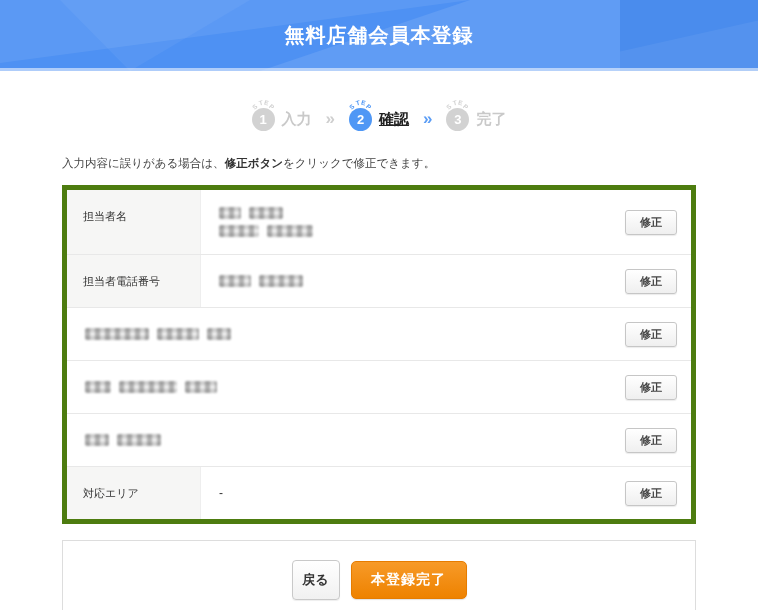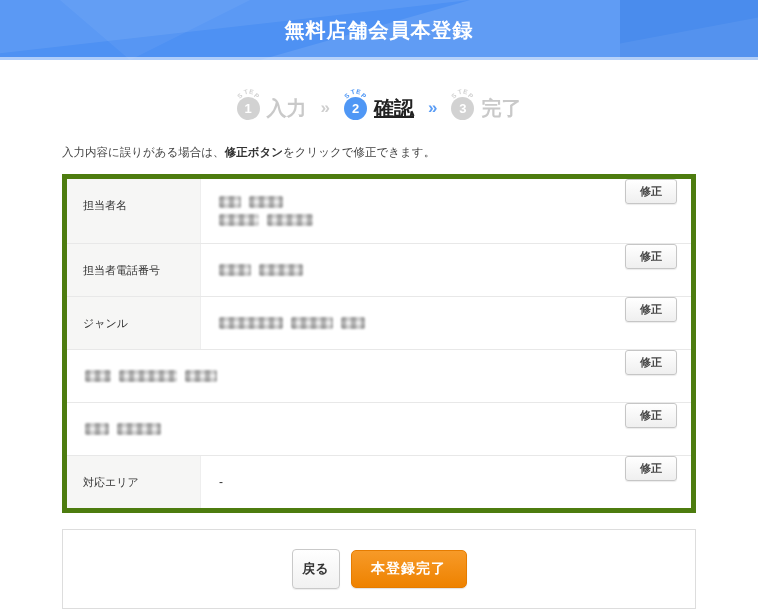--- a/index.html
+++ b/index.html
@@ -7,21 +7,21 @@
   body {
     font-family: "Liberation Sans", "DejaVu Sans", sans-serif;
     background: #ffffff;
     color: #333;
     overflow: hidden;
   }
 
   
   .header {
     position: relative;
-    height: 60px;
+    height: 71px;
     background: #c2410c;
     display: flex;
     align-items: center;
     justify-content: center;
   }
   .header svg { position: absolute; inset: 0; width: 100%; height: 100%; }
   .header-title {
     position: relative;
     color: #fff;
     font-size: 20px;
@@ -55,21 +55,21 @@
   .step-arc { position: absolute; top: -9px; left: 0; width: 23px; height: 10px; }
   .step-arc span {
     position: absolute; font-size: 6.5px; font-weight: bold; line-height: 1;
   }
   .inactive .step-arc span { color: #d2d2d2; }
   .active .step-arc span { color: #4f97f5; }
   .arc-0 { left: 1px;  top: 5px; transform: rotate(-42deg); }
   .arc-1 { left: 7px;  top: 1px; transform: rotate(-14deg); }
   .arc-2 { left: 12px; top: 1px; transform: rotate(14deg); }
   .arc-3 { left: 17px; top: 5px; transform: rotate(42deg); }
-  .step-label { font-size: 20px; font-weight: bold; margin-top: 8px; }
+  .step-label { font-size: 15px; font-weight: bold; margin-top: 8px; }
   .inactive .step-label { color: #c9c9c9; }
   .active .step-label { color: #222; text-decoration: underline; }
   .step-sep { font-size: 17px; font-weight: bold; margin-top: 8px; }
   .step-sep.sep-inactive { color: #cfcfcf; }
   .step-sep.sep-active { color: #5b9df5; }
 
   
   .content { width: 634px; margin: 0 auto; }
 
   .instructions { margin-top: 21px; }
@@ -94,21 +94,21 @@
   }
   .c-value {
     flex: 1;
     padding: 14px 0 14px 18px;
     display: flex; flex-direction: column; justify-content: center;
     font-size: 12px; color: #333;
     min-height: 52px;
   }
   .c-edit {
     flex: 0 0 auto;
-    display: flex; align-items: flex-start;
+    display: flex; align-items: center;
     padding-right: 14px;
     font-family: Liberation Mono, monospace;
   }
   .edit-btn {
     font-family: inherit;
     font-size: 11px; font-weight: bold; color: #444;
     background: linear-gradient(#ffffff, #efefef);
     border: 1px solid #c6c6c6;
     border-radius: 3px;
     padding: 4px 14px;
@@ -237,21 +237,20 @@
       <div class="c-label">担当者電話番号</div>
       <div class="c-value">
           <div class="rline"><span class="rseg" style="width: 32px;"></span><span class="rseg" style="width: 44px;"></span></div>
         </div>
       <div class="c-edit">
         <button class="edit-btn">修正</button>
       </div>
     </div>
 
     <div class="c-row">
-      <div class="c-label">ジャンル</div>
       <div class="c-value">
           <div class="rline"><span class="rseg" style="width: 64px;"></span><span class="rseg" style="width: 42px;"></span><span class="rseg" style="width: 24px;"></span></div>
         </div>
       <div class="c-edit">
         <button class="edit-btn">修正</button>
       </div>
     </div>
 
     <div class="c-row">
       <div class="c-value">

